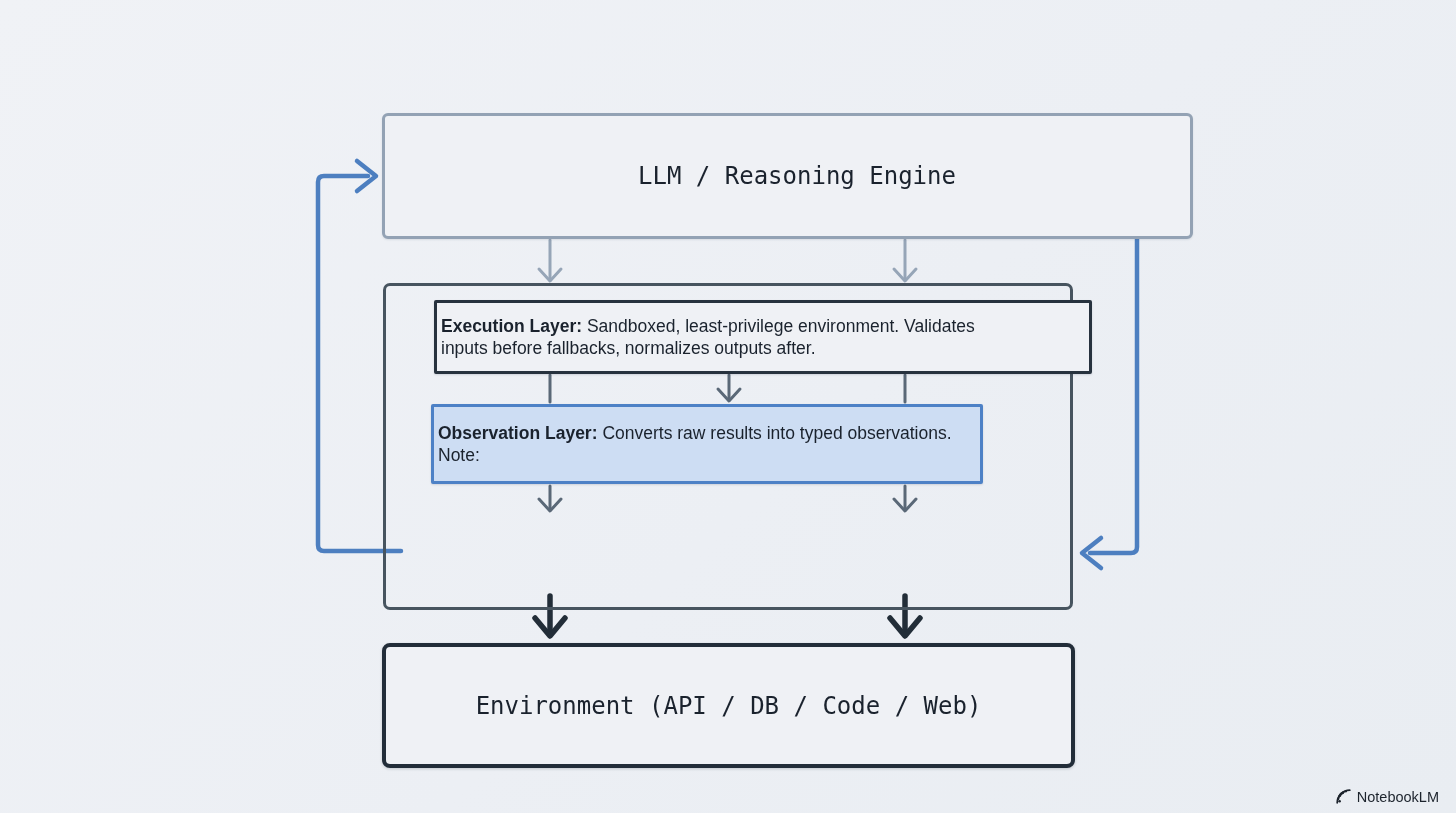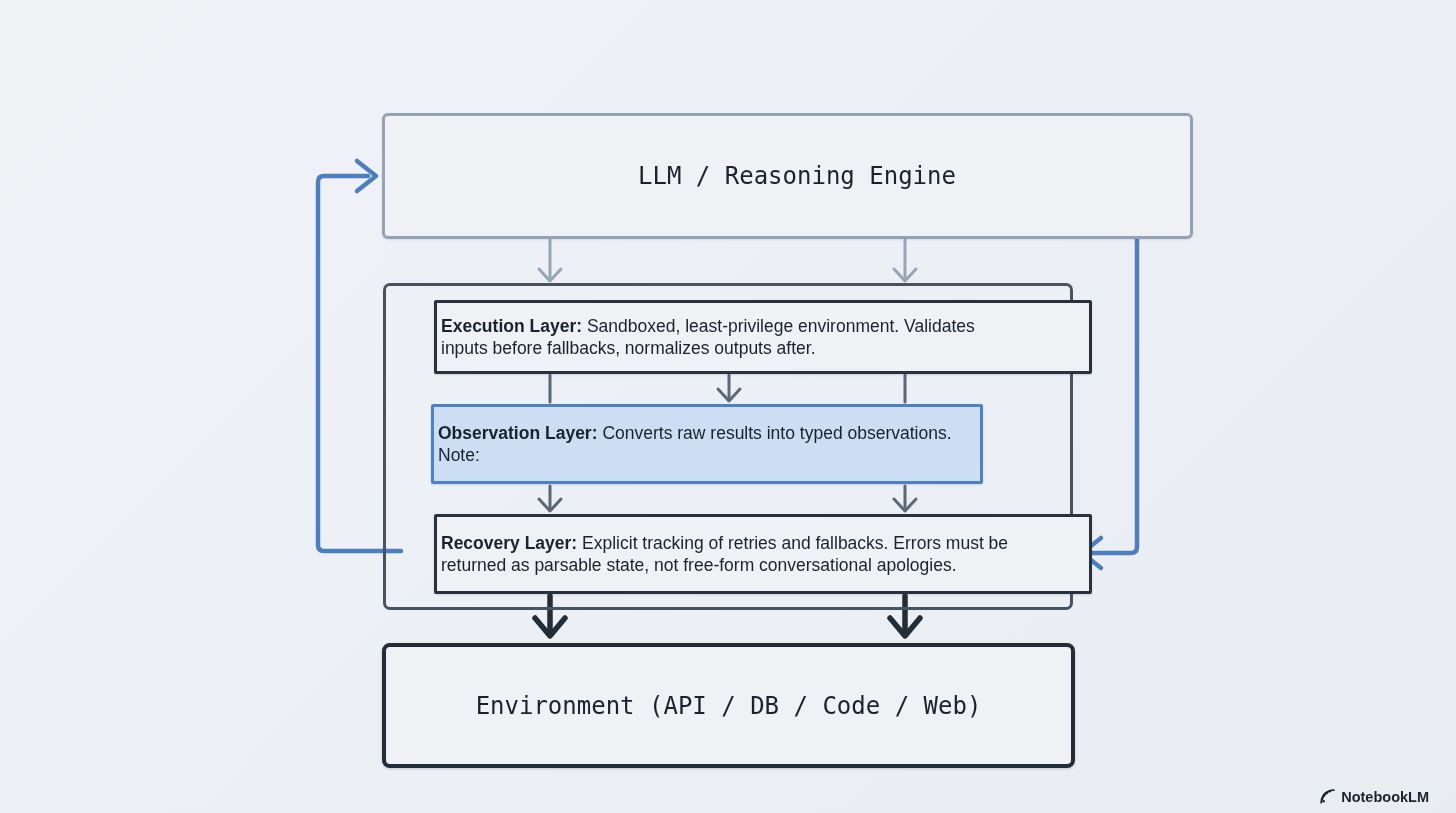--- a/index.html
+++ b/index.html
@@ -80,28 +80,28 @@
     border-radius: 8px;
     box-shadow: 0 1px 3px rgba(30,42,56,0.2);
   }
   .arrows {
     position: absolute;
     left: 0; top: 0;
     pointer-events: none;
   }
   .watermark {
     position: absolute;
-    right: 27px;
+    right: 17px;
     bottom: 8px;
     display: flex;
     align-items: center;
     gap: 5px;
     color: #1c232c;
     font-size: 14.5px;
-    font-weight: 700;
+    font-weight: 400;
   }
   .watermark svg { display: block; }
 </style>
 </head>
 <body>
 
 <div class="canvas">
 
 
   <svg class="arrows" width="1456" height="813" viewBox="0 0 1456 813">
@@ -151,24 +151,20 @@
 
   <div class="box layer-box exec-box">
     <div><b>Execution Layer:</b> <span>Sandboxed, least-privilege environment. Validates</span></div>
     <div>inputs before fallbacks, normalizes outputs after.</div>
   </div>
 
   <div class="box layer-box obs-box">
     <div><b>Observation Layer:</b> <span>Converts raw results into typed observations. Note:</span></div>
   </div>
 
-  <div class="box layer-box recovery-box">
-    <div><b>Recovery Layer:</b> <span>Explicit tracking of retries and fallbacks. Errors must be</span></div>
-    <div>returned as parsable state, not free-form conversational apologies.</div>
-  </div>
 
   <div class="box mono-box env-box">
     <span>Environment (API / DB / Code / Web)</span>
   </div>
 
   <div class="watermark">
     <span>
       <svg width="17" height="17" viewBox="0 0 17 17">
         <g fill="none" stroke="#1c232c" stroke-width="1.7" stroke-linecap="round">
           <path d="M2.2 14.8 A12.6 12.6 0 0 1 14.8 2.2"></path>

